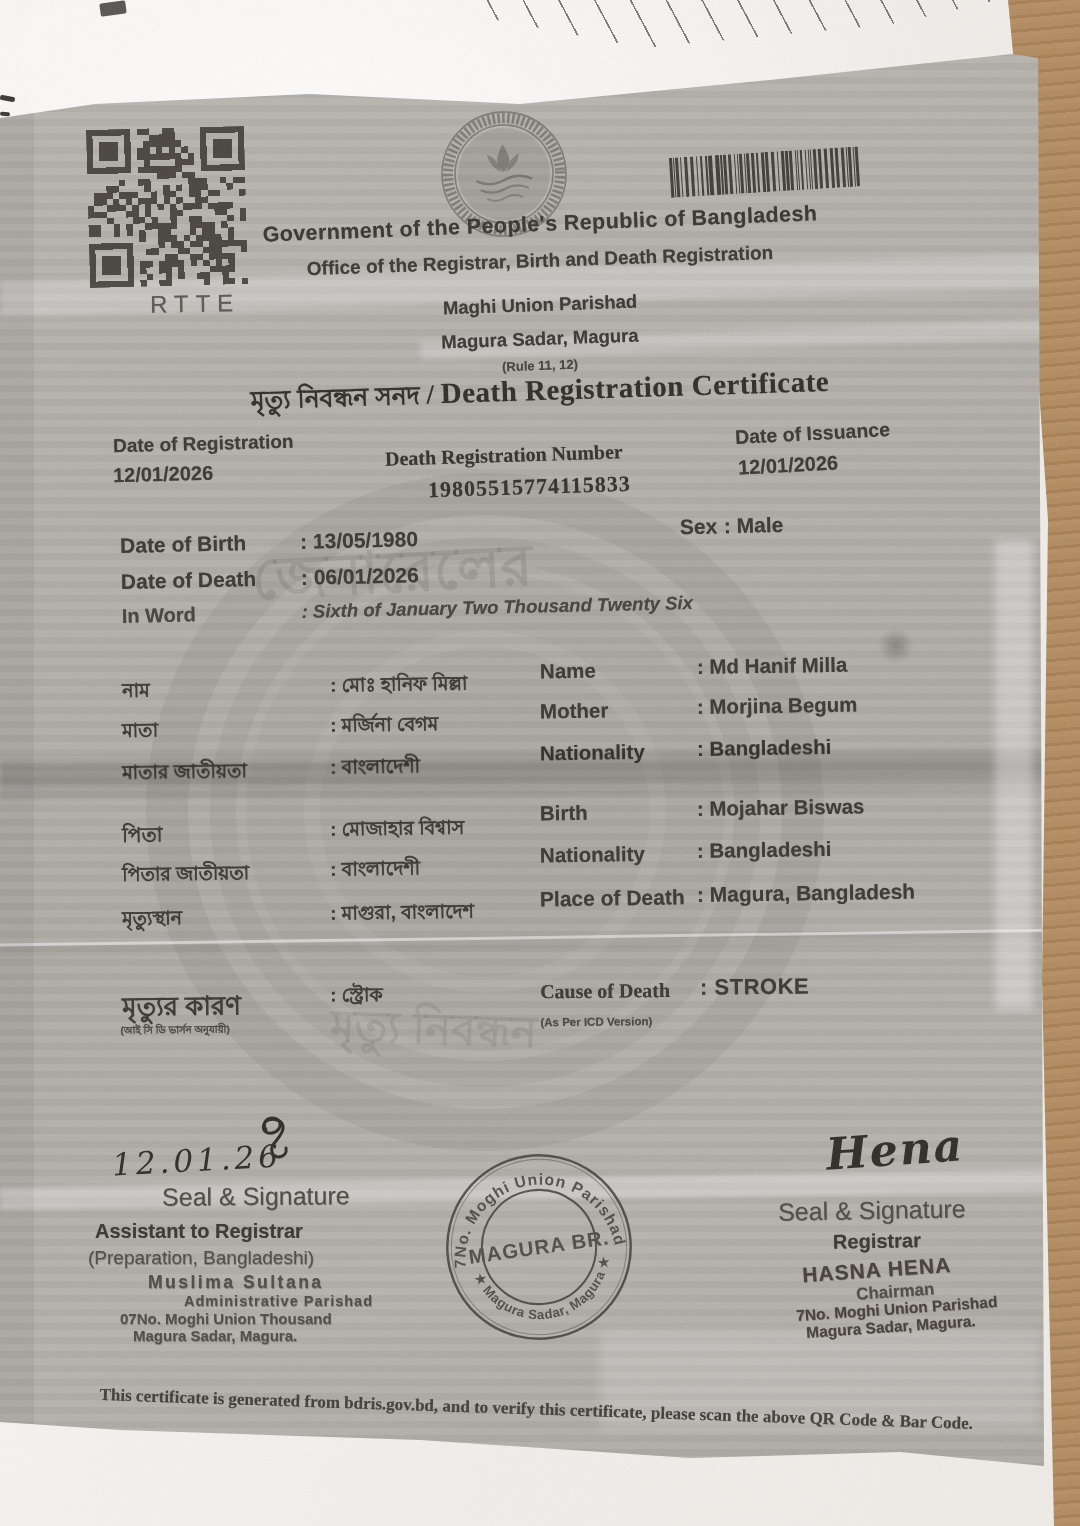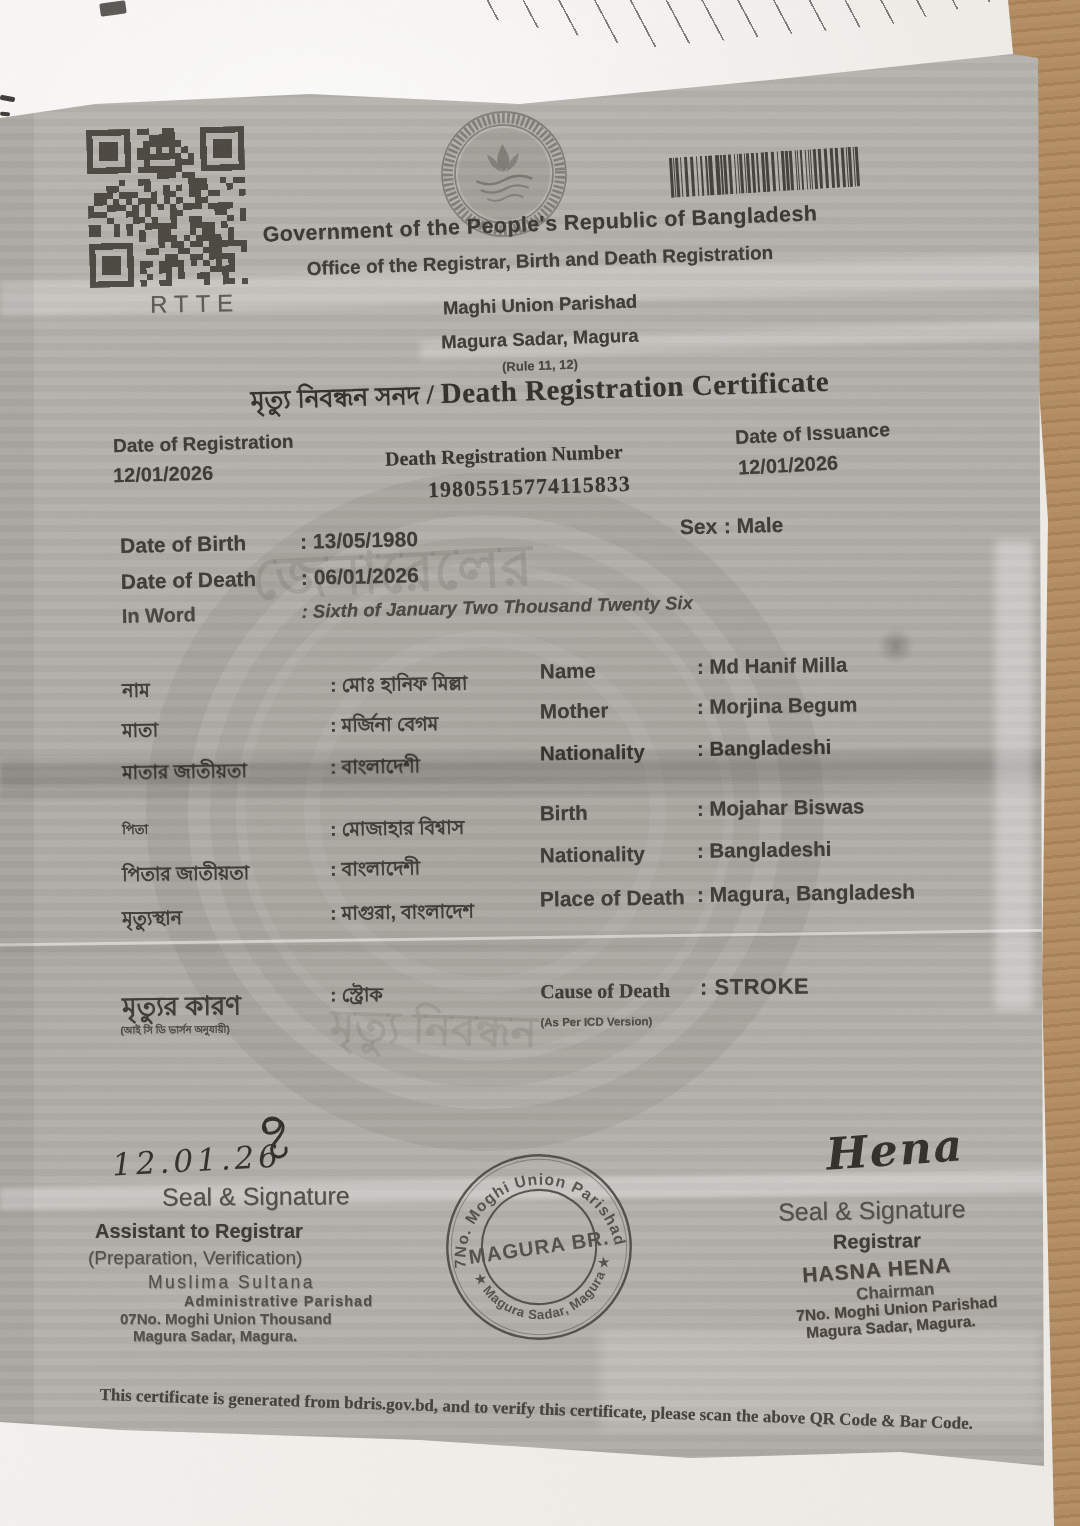--- a/index.html
+++ b/index.html
@@ -500,21 +500,21 @@
       <span class="st" style="left:540px;top:-10px;font-size:20.5px;font-weight:600;">Mother</span>
       <span class="st" style="left:697px;top:-12px;font-size:20.5px;font-weight:600;">: Morjina Begum</span>
     </div>
     <div class="abs" style="left:0;top:760px;transform:rotate(-0.9deg);filter:blur(0.4px);">
       <span class="st bn" style="left:122px;top:0;font-size:19px;color:#2f2c28;">মাতার জাতীয়তা</span>
       <span class="st bn" style="left:330px;top:-2px;font-size:19px;color:#2f2c28;">: বাংলাদেশী</span>
       <span class="st" style="left:540px;top:-10px;font-size:20.5px;font-weight:700;color:#2f2c28;">Nationality</span>
       <span class="st" style="left:697px;top:-12px;font-size:20.5px;font-weight:700;color:#2f2c28;">: Bangladeshi</span>
     </div>
     <div class="abs" style="left:0;top:822px;transform:rotate(-0.9deg);">
-      <span class="st bn" style="left:122px;top:0;font-size:13px;">পিতা</span>
+      <span class="st bn" style="left:122px;top:0;font-size:20px;">পিতা</span>
       <span class="st bn" style="left:330px;top:-2px;font-size:19px;">: মোজাহার বিশ্বাস</span>
       <span class="st" style="left:540px;top:-12px;font-size:20.5px;font-weight:600;">Birth</span>
       <span class="st" style="left:697px;top:-14px;font-size:20.5px;font-weight:600;">: Mojahar Biswas</span>
     </div>
     <div class="abs" style="left:0;top:862px;transform:rotate(-0.9deg);">
       <span class="st bn" style="left:122px;top:0;font-size:19px;">পিতার জাতীয়তা</span>
       <span class="st bn" style="left:330px;top:-2px;font-size:19px;">: বাংলাদেশী</span>
       <span class="st" style="left:540px;top:-10px;font-size:20.5px;font-weight:600;">Nationality</span>
       <span class="st" style="left:697px;top:-12px;font-size:20.5px;font-weight:600;">: Bangladeshi</span>
     </div>
@@ -533,22 +533,22 @@
       <span class="st bn" style="left:120px;top:36px;font-size:10px;color:#4a463f;">(আই সি ডি ভার্সন অনুযায়ী)</span>
       <span class="st" style="left:540px;top:34px;font-size:11.5px;font-weight:600;color:#4a463f;">(As Per ICD Version)</span>
     </div>
 
     <svg class="abs" style="left:248px;top:1114px;" width="64" height="50" viewBox="0 0 64 50">
       <path d="M18 16 C10 2 34 0 32 12 C30 22 12 22 16 10 C19 2 40 4 34 18 C30 27 22 30 24 38 C26 46 40 44 38 34" fill="none" stroke="#2d2a26" stroke-width="3" stroke-linecap="round"></path>
     </svg>
     <div class="st hand" style="left:112px;top:1142px;font-size:31px;letter-spacing:4px;transform:rotate(-3deg);">12.01.26</div>
     <div class="st stamp-text" style="left:162px;top:1182px;font-size:25px;transform:rotate(-0.5deg);">Seal &amp; Signature</div>
     <div class="st" style="left:95px;top:1220px;font-size:20px;font-weight:700;color:#39362f;">Assistant to Registrar</div>
-    <div class="st stamp-text" style="left:88px;top:1247px;font-size:19px;">(Preparation, Verification)</div>
-    <div class="st stamp-text" style="left:148px;top:1272px;font-size:17.5px;font-weight:400;letter-spacing:2.5px;">Muslima Sultana</div>
+    <div class="st stamp-text" style="left:88px;top:1247px;font-size:19px;">(Preparation, Bangladeshi)</div>
+    <div class="st stamp-text" style="left:148px;top:1272px;font-size:17.5px;font-weight:700;letter-spacing:2.5px;">Muslima Sultana</div>
     <div class="st stamp-text" style="left:184px;top:1293px;font-size:14.5px;font-weight:600;letter-spacing:1px;">Administrative Parishad</div>
     <div class="st stamp-text" style="left:120px;top:1310px;font-size:15px;font-weight:700;">07No. Moghi Union Thousand</div>
     <div class="st stamp-text" style="left:133px;top:1327px;font-size:15px;font-weight:700;">Magura Sadar, Magura.</div>
 
     <svg class="abs" style="left:432px;top:1140px;opacity:.82;transform:rotate(-8deg);" width="214" height="214" viewBox="0 0 210 210">
       <circle cx="105" cy="105" r="90" fill="none" stroke="#3b3833" stroke-width="2.4"></circle>
       <circle cx="105" cy="105" r="86" fill="none" stroke="#3b3833" stroke-width="1" opacity=".5"></circle>
       <circle cx="105" cy="105" r="56" fill="none" stroke="#3b3833" stroke-width="2"></circle>
       <defs>
         <path id="arcTop" d="M 31 118 A 74 74 0 1 1 179 118"></path>

